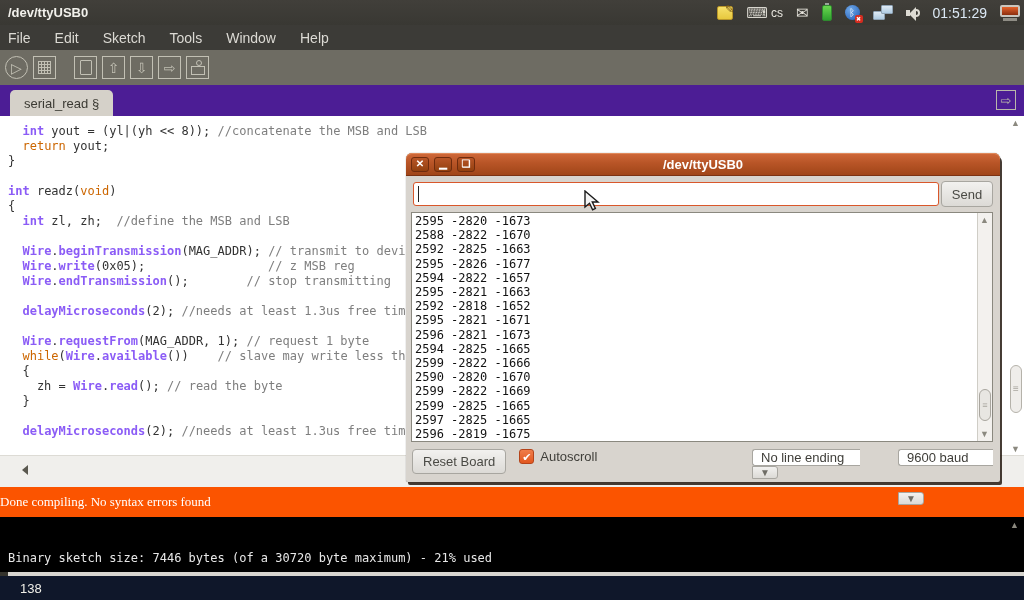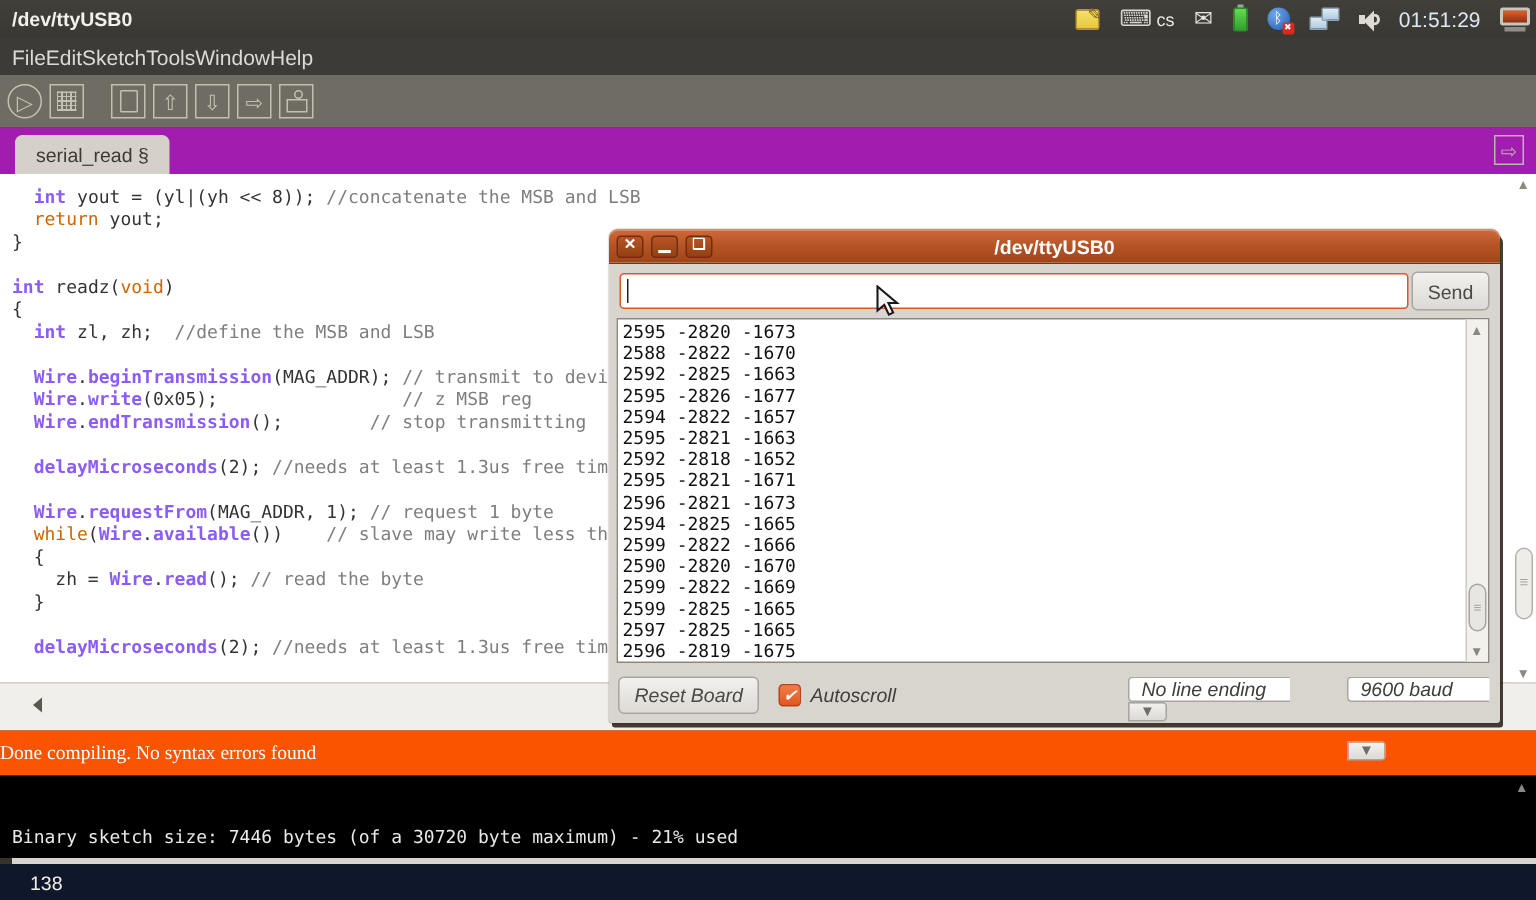--- a/index.html
+++ b/index.html
@@ -28,35 +28,35 @@
   .vol-ic { position:relative; width:14px; height:14px; }
   .vol-ic .sq { position:absolute; left:0; top:4px; width:4px; height:6px; background:#dddbd3; }
   .vol-ic .tri { position:absolute; left:3px; top:1px; width:0; height:0; border-right:7px solid #dddbd3; border-top:7px solid transparent; border-bottom:7px solid transparent; }
   .vol-ic .arc { position:absolute; right:0; top:3px; width:4px; height:8px; border:2px solid #dddbd3; border-left:none; border-radius:0 6px 6px 0; }
   #clock { font-size:14px; color:#dce9f5; }
   .sess-ic { width:20px; height:16px; position:relative; }
   .sess-ic .scr { position:absolute; left:0; top:0; width:20px; height:12px; border:2px solid #c9c6be; border-radius:2px; background:linear-gradient(#e2622b,#8c2f10); }
   .sess-ic .base { position:absolute; left:3px; bottom:0; width:14px; height:3px; background:#8f8d85; }
 
   
-  #menubar { position:absolute; left:0; top:25px; width:1024px; height:25px; background:#3c3b37; display:flex; align-items:center; padding-left:8px; }
+  #menubar { position:absolute; left:0; top:25px; width:1024px; height:25px; background:#3c3b37; display:flex; align-items:center; gap:24px; padding-left:8px; }
   .menu-item { color:#dcdad4; font-size:14px; }
 
   
   #toolbar { position:absolute; left:0; top:50px; width:1024px; height:35px; background:#6e6c63; display:flex; align-items:center; gap:5px; padding-left:5px; }
   .tb-ic { width:23px; height:23px; border:1px solid #c2c0b4; color:#c2c0b4; display:flex; align-items:center; justify-content:center; font-size:14px; background:transparent; }
   .tb-circle { border-radius:50%; }
   .tb-stop-in { width:13px; height:13px; background:repeating-linear-gradient(0deg,#c2c0b4 0 1px,transparent 1px 3px), repeating-linear-gradient(90deg,#c2c0b4 0 1px,transparent 1px 3px); }
   .tb-gap { width:8px; }
   .tb-doc { width:12px; height:15px; border:1px solid #c2c0b4; border-radius:1px; }
   .tb-mon { width:14px; height:9px; border:1px solid #c2c0b4; position:relative; margin-top:6px; }
   .tb-mon::before { content:""; position:absolute; left:4px; top:-7px; width:4px; height:4px; border:1px solid #c2c0b4; border-radius:50%; }
 
   
-  #tabbar { position:absolute; left:0; top:85px; width:1024px; height:31px; background:#a21caf; }
+  #tabbar { position:absolute; left:0; top:85px; width:1024px; height:31px; background:#4c1d95; }
   #tab-active { position:absolute; left:10px; bottom:0; height:26px; background:#d5d1c9; border-radius:5px 5px 0 0; color:#3b3a33; font-size:13px; padding:0 14px; display:flex; align-items:center; }
   #tab-menu-btn { position:absolute; right:8px; top:5px; width:20px; height:20px; border:1px solid #b9b7ab; color:#b9b7ab; font-size:13px; display:flex; align-items:center; justify-content:center; }
 
   
   #editor { position:absolute; left:0; top:116px; width:1024px; height:339px; background:#ffffff; overflow:hidden; }
   #code { font-family:"DejaVu Sans Mono", monospace; font-size:12px; line-height:15px; padding:8px 0 0 8px; white-space:pre; color:#333; }
   .tok-k { color:#8b5cf6; font-weight:bold; }
   .tok-w { color:#cc6600; }
   .tok-c { color:#7e7e7e; }
   #ed-vscroll { position:absolute; right:0; top:0; width:17px; height:339px; background:#ffffff; }
@@ -94,21 +94,21 @@
   #sw-input { position:absolute; left:7px; top:29px; width:526px; height:24px; background:#fff; border:1px solid #d9572b; border-radius:3px; }
   #sw-caret { position:absolute; left:12px; top:33px; width:1px; height:16px; background:#222; }
   #sw-send { position:absolute; right:7px; top:28px; width:52px; height:26px; background:linear-gradient(#f2f1ef,#dcdad6); border:1px solid #a8a6a0; border-radius:4px; color:#4a4a45; font-size:13px; display:flex; align-items:center; justify-content:center; }
   #sw-data { position:absolute; left:5px; top:59px; width:582px; height:230px; background:#fff; border:1px solid #8a887f; }
   #serial-rows { font-family:"DejaVu Sans Mono", monospace; font-size:12px; line-height:14.2px; color:#111; padding:1px 0 0 3px; white-space:pre; }
   #sw-vscroll { position:absolute; right:0; top:0; width:15px; height:228px; background:#f3f1ee; border-left:1px solid #cfcdc6; }
   #sw-up { position:absolute; right:3px; top:2px; }
   #sw-down { position:absolute; right:3px; top:216px; }
   #sw-thumb { position:absolute; right:1px; top:176px; width:12px; height:32px; border:1px solid #a9a69f; border-radius:7px; background:#e8e6e2; }
   #sw-thumb::after { content:"≡"; display:block; text-align:center; color:#a9a69f; font-size:9px; line-height:30px; }
-  #sw-bottom { position:absolute; left:0; bottom:5px; width:100%; height:28px; display:flex; align-items:center;font-style:italic; }
+  #sw-bottom { position:absolute; left:0; bottom:5px; width:100%; height:28px; display:flex; align-items:flex-start; }
   #sw-reset { margin-left:6px; height:25px; padding:0 10px; background:linear-gradient(#f2f1ef,#dcdad6); border:1px solid #a8a6a0; border-radius:4px; color:#4a4a45; font-size:13px; display:flex; align-items:center; }
   #sw-check { margin-left:13px; width:15px; height:15px; background:linear-gradient(#ef7d4a,#e2571f); border:1px solid #b5441a; border-radius:3px; color:#fff; font-size:11px; line-height:14px; text-align:center; }
   #sw-check-label { margin-left:6px; font-size:13px; color:#3f3e39; }
   .dropdown { display:flex; height:25px;flex-direction:column; }
   .dd-field { background:#fff; border:1px solid #a8a6a0; border-right:none; border-radius:3px 0 0 3px; font-size:13px; color:#3f3e39; display:flex; align-items:center; padding:0 8px; }
   .dd-arrow { width:26px; background:linear-gradient(#f2f1ef,#dcdad6); border:1px solid #a8a6a0; border-radius:0 3px 3px 0; color:#6f6d66; font-size:10px; display:flex; align-items:center; justify-content:center; }
   #dd-line { position:absolute; right:140px; }
   #dd-baud { position:absolute; right:7px;gap:26px; }
   #dd-line .dd-field { width:108px; }
   #dd-baud .dd-field { width:95px; }

